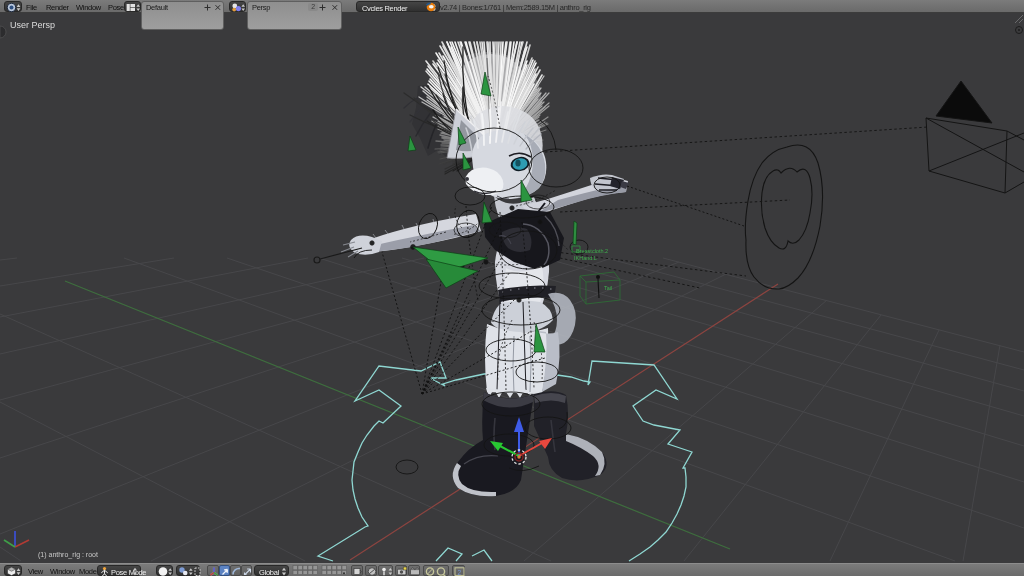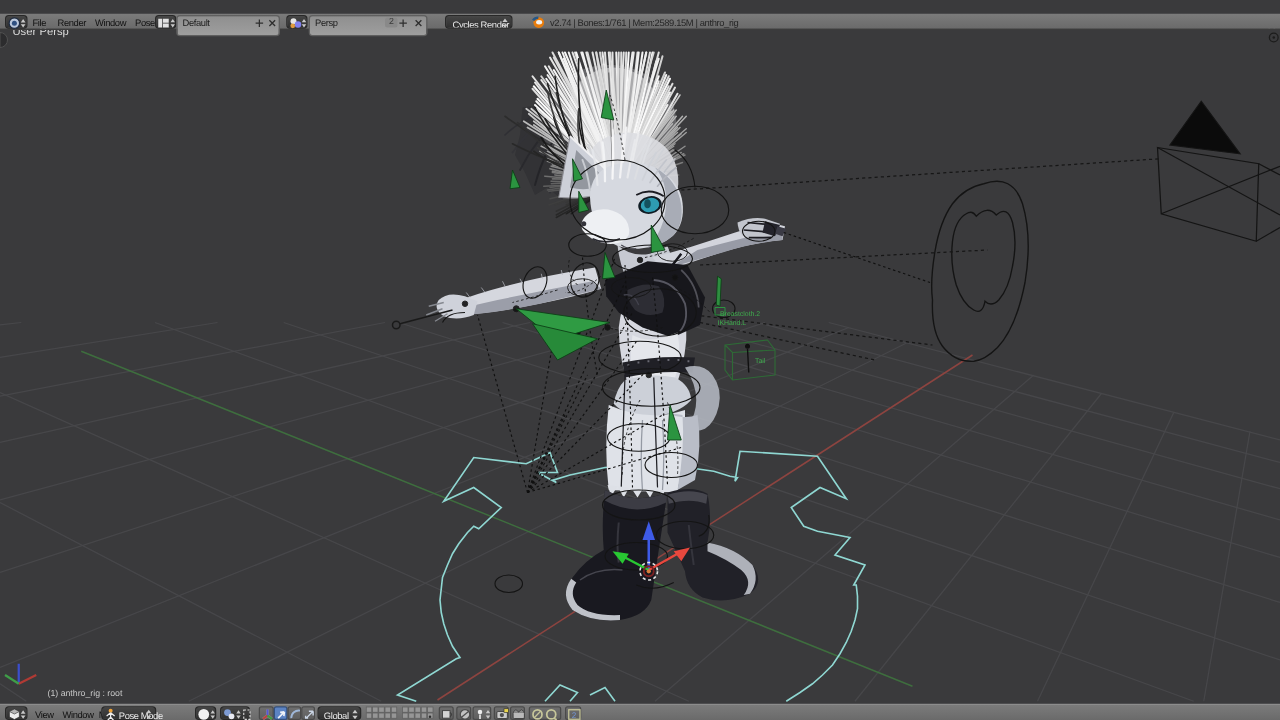--- a/index.html
+++ b/index.html
@@ -1,26 +1,26 @@
 <!DOCTYPE html>
 <html><head><meta charset="utf-8"><style>
 *{margin:0;padding:0;box-sizing:border-box}
 html,body{width:1024px;height:576px;overflow:hidden;background:#3a3a3c;
 font-family:"Liberation Sans",sans-serif}
 #page{position:relative;width:1024px;height:576px}
 .bar{position:absolute;left:0;width:1024px;height:13px;
 background:linear-gradient(#7b7b7b,#6a6a6a)}
-#top{top:11px;border-bottom:1px solid #3c3c3c}
+#top{top:0;border-bottom:1px solid #3c3c3c}
 #bot{top:563px;border-top:1px solid #8c8c8c}
 .menu{position:absolute;top:2.5px;font-size:7.5px;letter-spacing:-0.3px;color:#111;white-space:nowrap}
 .dbtn{position:absolute;top:1px;height:11px;background:linear-gradient(#454545,#303030);
 border:1px solid #282828;border-radius:3px;color:#ddd;white-space:nowrap}
 .lbtn{position:absolute;top:1px;height:11px;background:linear-gradient(#6e6e6e,#606060);
 border:1px solid #4a4a4a;border-radius:2px;white-space:nowrap}
-.fld{position:absolute;top:1px;height:17px;background:linear-gradient(#8f8f8f,#9e9e9e);
+.fld{position:absolute;top:1px;height:29px;background:linear-gradient(#8f8f8f,#9e9e9e);
 border:1px solid #5f5f5f;border-radius:3px;color:#1c1c1c;font-size:7.5px;letter-spacing:-0.3px;white-space:nowrap}
 .txt{font-size:7.5px;letter-spacing:-0.3px;color:#ededed;position:absolute;top:2px;white-space:nowrap}
 #page svg{position:absolute}
 </style>
 </head><body>
 <div id="page">
 <svg id="vp" width="1024" height="550" viewBox="0 13 1024 550" style="top:13px;left:0">
 <rect x="0" y="13" width="1024" height="550" fill="#3a3a3c"></rect>
 <g stroke="#47474a" stroke-width="1">
         <line x1="963" y1="561" x2="1000" y2="345"></line>
@@ -508,21 +508,21 @@
  <div class="fld" style="left:247px;width:95px">
         <span style="position:absolute;left:4px;top:1px">Persp</span>
    <div style="position:absolute;right:23px;top:1px;width:10px;height:8px;background:#898989;border-radius:2px;color:#3a3a3a;font-size:7px;text-align:center;line-height:8px">2</div>
    <svg width="21" height="11" style="right:1px;top:0">
     <g stroke="#2e2e2e" stroke-width="1" fill="none">
             <path d="M3.5 2.5v6M0.5 5.5h6"></path>
             <path d="M13.5 3.2l4.6 4.6M18.1 3.2l-4.6 4.6"></path>
           </g>
         </svg>
  </div>
- <div class="dbtn" style="left:356px;width:54px;overflow:hidden">
+ <div class="dbtn" style="left:356px;width:84px;overflow:hidden">
         <span class="txt" style="left:5px">Cycles Render</span>
    <svg width="8" height="11" style="right:1px;top:0">
    <path d="M4 1.8 l2.1 2.8 h-4.2z M4 9.4 l2.1 -2.8 h-4.2z" fill="#c9c9c9"></path>
         </svg>
  </div>
  <svg width="12" height="12" style="left:425px;top:1px">
    <circle cx="6" cy="6" r="4.3" fill="#e87d0d"></circle>
    <ellipse cx="6.3" cy="5.7" rx="2.4" ry="1.8" fill="#f4f4f4"></ellipse>
    <path d="M0.6 3.8 a6 6 0 0 1 5.2-2.6 l-.2 2 a4.2 4.2 0 0 0 -3.2 1.6z" fill="#265787"></path>
  </svg>
@@ -533,21 +533,21 @@
  <div class="dbtn" style="left:4px;width:18px">
   <svg width="18" height="11" style="left:0;top:0">
    <path d="M6.5 1.2 l4 2 v4.4 l-4 2 l-4-2 V3.2z" fill="#ececec" stroke="#333" stroke-width=".6"></path>
    <path d="M6.5 1.2 l4 2 -4 2 -4 -2z" fill="#b5b5b5" stroke="#333" stroke-width=".5"></path>
    <path d="M13.5 2.2 l1.9 2.7 h-3.8z M13.5 9 l1.9 -2.7 h-3.8z" fill="#c9c9c9"></path>
         </svg>
  </div>
  <div class="menu" style="left:28px;top:2.5px">View</div>
  <div class="menu" style="left:50px;top:2.5px">Window</div>
  <div class="menu" style="left:79px;top:2.5px">Mode</div>
- <div class="dbtn" style="left:81px;width:44px">
+ <div class="dbtn" style="left:97px;width:44px">
         <span class="txt" style="left:13px">Pose Mode</span>
   <svg width="12" height="11" style="left:1px;top:0">
    <circle cx="5.5" cy="2.6" r="1.6" fill="#f0a43a"></circle>
           <path d="M5.5 4.2 l-3.2 2.6 M5.5 4.2 l3.2 2.6 M5.5 4.2 l0 3.6 M3.2 10.2 l2.3-2.4 2.3 2.4" stroke="#ededed" stroke-width="1" fill="none"></path>
         </svg>
   <svg width="8" height="11" style="right:1px;top:0">
    <path d="M4 1.8 l2.1 2.8 h-4.2z M4 9.4 l2.1 -2.8 h-4.2z" fill="#c9c9c9"></path>
         </svg>
  </div>
  <div class="dbtn" style="left:156px;width:17px">

